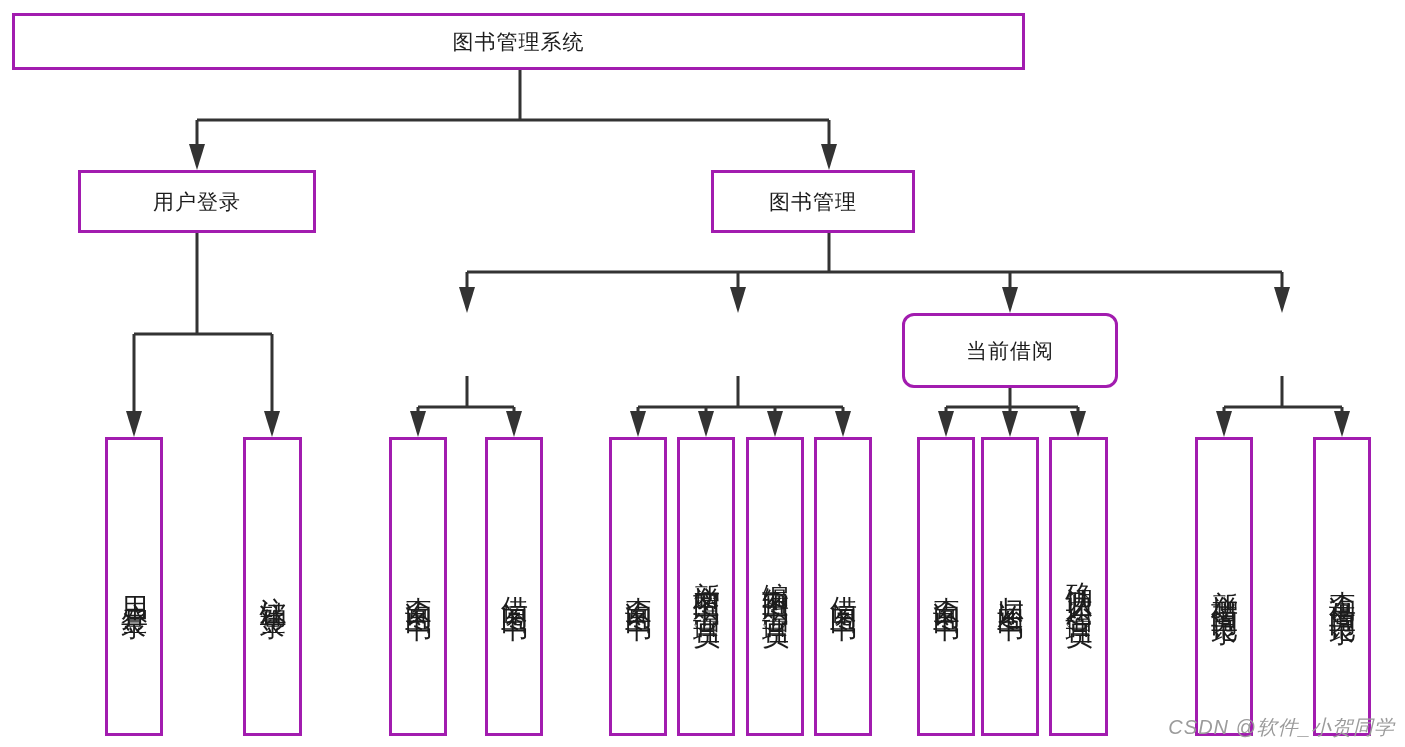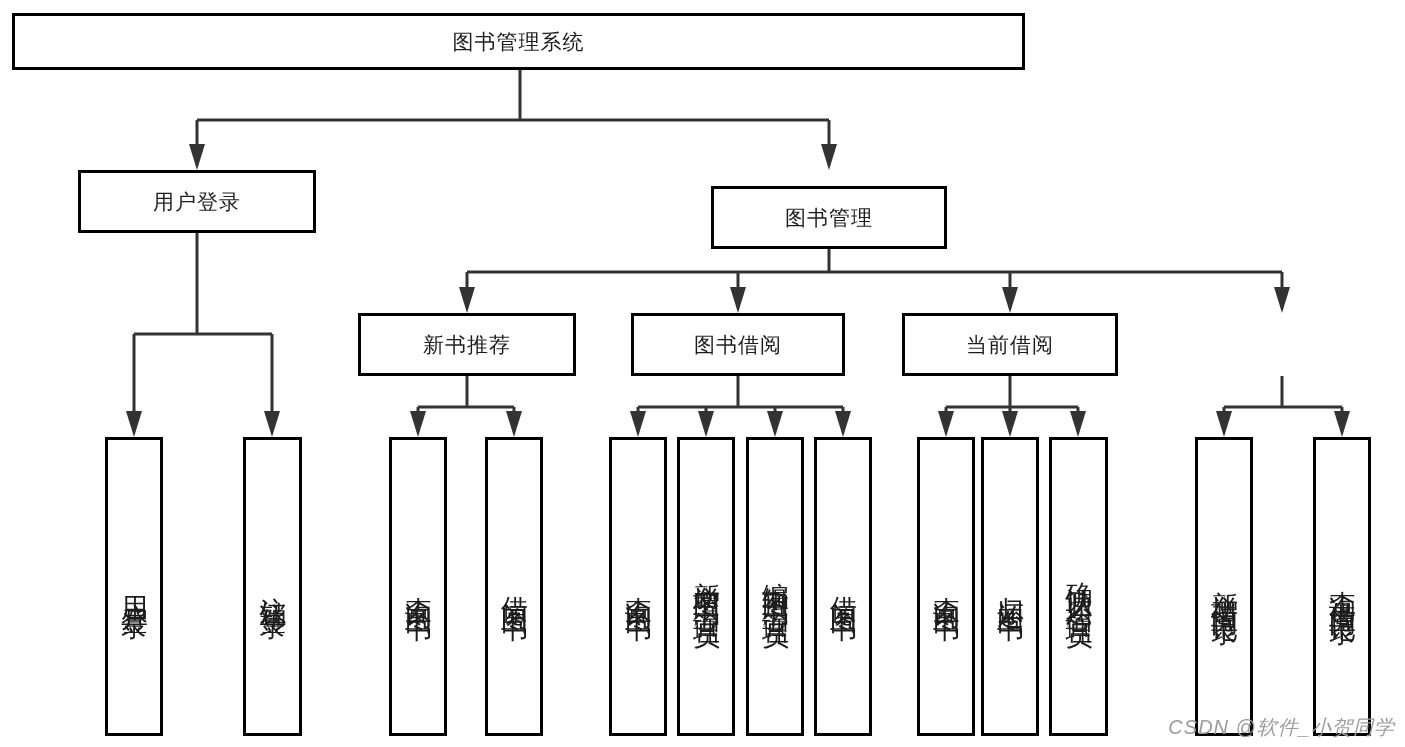--- a/index.html
+++ b/index.html
@@ -13,21 +13,21 @@
   }
   #connectors {
     position: absolute;
     left: 0; top: 0;
     width: 1405px; height: 747px;
     pointer-events: none;
   }
   .node {
     position: absolute;
     box-sizing: border-box;
-    border: 3px solid #000000;
+    border: 3px solid #a21caf;
     background: #ffffff;
     display: flex;
     align-items: center;
     justify-content: center;
     color: #1c1c1c;
   }
   .node.h {
     font-size: 21px;
     letter-spacing: 1px;
   }
@@ -104,31 +104,25 @@
     </g>
   </svg>
 
   <div class="node h" style="left:12px; top:13px; width:1013px; height:57px;">
     <span>图书管理系统</span>
   </div>
 
   <div class="node h" style="left:78px; top:170px; width:238px; height:63px;">
     <span>用户登录</span>
   </div>
-  <div class="node h" style="left:711px; top:170px; width:236px; height:63px;margin-top:16px;">
+  <div class="node h" style="left:711px; top:170px; width:204px; height:63px;">
     <span>图书管理</span>
   </div>
 
-  <div class="node h" style="left:358px; top:313px; width:218px; height:63px;">
-    <span>新书推荐</span>
-  </div>
-  <div class="node h" style="left:631px; top:313px; width:214px; height:63px;">
-    <span>图书借阅</span>
-  </div>
-  <div class="node h" style="left:902px; top:313px; width:216px; height:63px;">
+  <div class="node h" style="left:902px; top:313px; width:216px; height:75px;border-radius:12px;">
     <span>当前借阅</span>
   </div>
 
   <div class="node v" style="left:105px; top:437px; width:58px; height:299px;">
     <span class="vtext">用户登录</span>
   </div>
   <div class="node v" style="left:243px; top:437px; width:59px; height:299px;">
     <span class="vtext">注销登录</span>
   </div>
 

